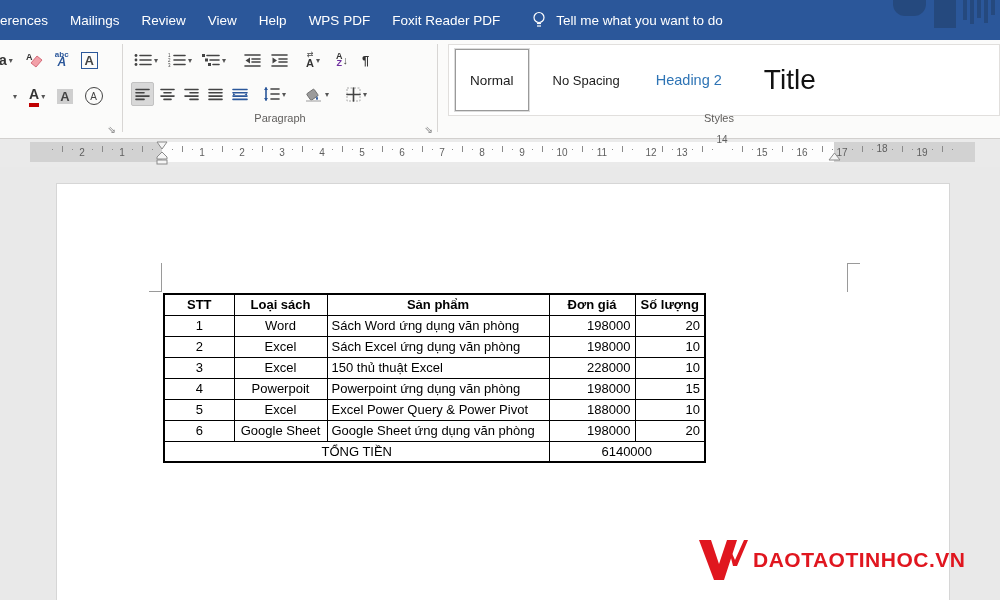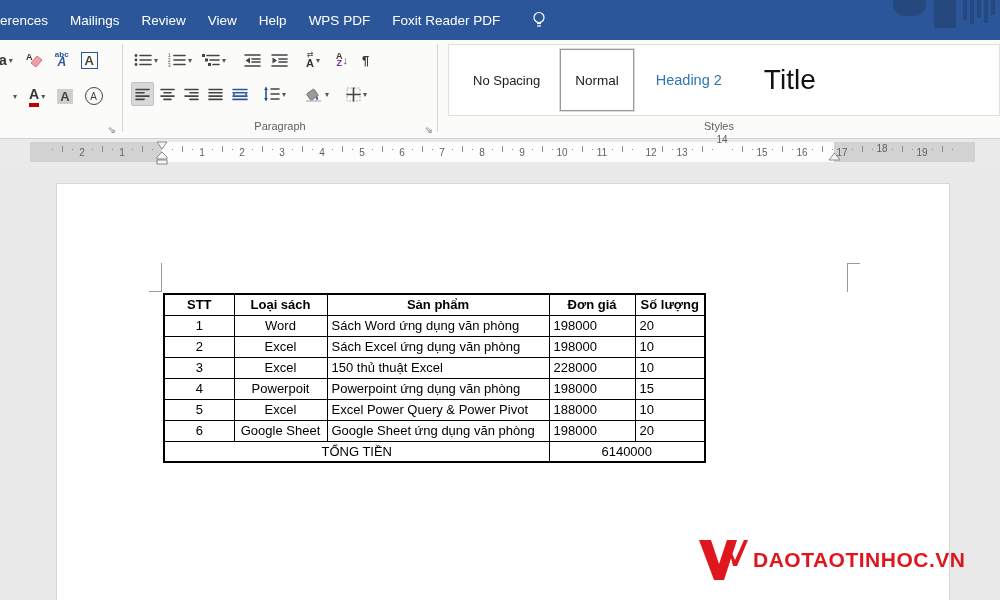--- a/index.html
+++ b/index.html
@@ -14,21 +14,21 @@
   .menu-item { cursor:default; white-space:nowrap; }
   .tellme { display:flex; align-items:center; gap:10px; margin-left:32px; font-size:13.5px; }
   .bulb { width:14px; height:18px; position:relative; }
   .deco { position:absolute; background:#25497e; }
 
   
   .ribbon { position:absolute; left:0; top:40px; width:1000px; height:99px;
     background:#fbfbfa; border-bottom:1px solid #d2d0ce; color:#444; }
   .rgroup { position:absolute; top:0; height:98px; }
   .gsep { position:absolute; top:4px; width:1px; height:88px; background:#d8d6d4; }
-  .grouplabel { position:absolute; bottom:6px; width:100%; text-align:center;
+  .grouplabel { position:absolute; bottom:14px; width:100%; text-align:center;
     font-size:11px; color:#605e5c; }
   .launcher { position:absolute; bottom:3px; right:4px; font-size:10px; color:#777; cursor:pointer; }
   .iconrow { position:absolute; left:8px; display:flex; align-items:center; }
   .ric { display:flex; align-items:center; justify-content:center; height:24px;
     padding:0 3px; border-radius:2px; cursor:pointer; }
   .ric.sel { background:#d8d8d8; border:1px solid #c2c2c2; }
   .dd { font-size:8px; color:#555; margin-left:2px; }
   .glyphA { font-size:14px; font-weight:bold; color:#333; line-height:1; }
   .fontcolor { display:inline-block; line-height:1; }
   .fontcolor .bar { display:block; height:4px; background:#c00000; margin-top:1px; }
@@ -67,21 +67,21 @@
   .page { position:absolute; left:56px; top:16px; width:894px; height:420px;
     background:#fff; border:1px solid #d6d6d6; border-bottom:none; }
   .cropline { position:absolute; background:#9a9a9a; }
 
   table.doc { position:absolute; left:106px; top:109px; border-collapse:collapse;
     font-size:13px; color:#000; table-layout:fixed; }
   table.doc th, table.doc td { border:1px solid #000; height:21px;
     padding:0 4px; overflow:hidden; white-space:nowrap; }
   table.doc { border:2px solid #000; }
   table.doc th { font-weight:bold; text-align:center; }
-  .c-center { text-align:center; } .c-left { text-align:left; } .c-right { text-align:left; }
+  .c-center { text-align:center; } .c-left { text-align:left; } .c-right { text-align:right; }
 
   .logo { position:absolute; left:640px; top:352px; display:flex; align-items:center; }
   .logotext { font-size:21px; font-weight:bold; color:#e0161f; letter-spacing:.5px;
     margin-left:4px; white-space:nowrap; }
 
   svg .ln { stroke:#444; stroke-width:1.6; stroke-linecap:round; }
   svg .lnb { stroke:#2b579a; stroke-width:1.6; stroke-linecap:round; }
 </style>
 </head>
 <body>
@@ -95,20 +95,21 @@
       <span class="menu-item">Help</span>
       <span class="menu-item">WPS PDF</span>
       <span class="menu-item">Foxit Reader PDF</span>
     </div>
   <div class="tellme">
     <svg class="bulb" viewBox="0 0 14 18">
       <circle cx="7" cy="6.5" r="5" fill="none" stroke="#fff" stroke-width="1.2"></circle>
       <line x1="5" y1="12.5" x2="9" y2="12.5" stroke="#fff" stroke-width="1.2"></line>
       <line x1="5" y1="15" x2="9" y2="15" stroke="#fff" stroke-width="1.2"></line>
     </svg>
+    <span>Tell me what you want to do</span>
   </div>
 
   <div class="deco" style="left:893px;top:0;width:33px;height:16px;border-radius:0 0 12px 12px;"></div>
   <div class="deco" style="left:934px;top:0;width:22px;height:28px;"></div>
   <div class="deco" style="left:963px;top:0;width:4px;height:20px;"></div>
   <div class="deco" style="left:970px;top:0;width:4px;height:24px;"></div>
   <div class="deco" style="left:977px;top:0;width:4px;height:18px;"></div>
   <div class="deco" style="left:984px;top:0;width:4px;height:23px;"></div>
   <div class="deco" style="left:991px;top:0;width:4px;height:15px;"></div>
 </div>
@@ -301,25 +302,25 @@
           <span class="dd">▾</span>
       </span>
     </div>
     <span class="grouplabel">Paragraph</span>
     <span class="launcher">⇘</span>
   </div>
   <div class="gsep" style="left:437px;"></div>
 
   <div class="rgroup" style="left:438px;width:562px;">
     <div class="gallery" style="left:10px;">
+      <span class="styleitem selected st-normal" style="margin-left:6px;">
+        <span>Normal</span>
+      </span>
       <span class="styleitem st-nospace" style="margin-left:10px;">
         <span>No Spacing</span>
-      </span>
-      <span class="styleitem selected st-normal" style="margin-left:6px;">
-        <span>Normal</span>
       </span>
       <span class="styleitem st-h2" style="margin-left:8px;">
         <span>Heading 2</span>
       </span>
       <span class="styleitem st-title" style="margin-left:14px;">
         <span>Title</span>
       </span>
     </div>
     <span class="grouplabel">Styles</span>
   </div>

